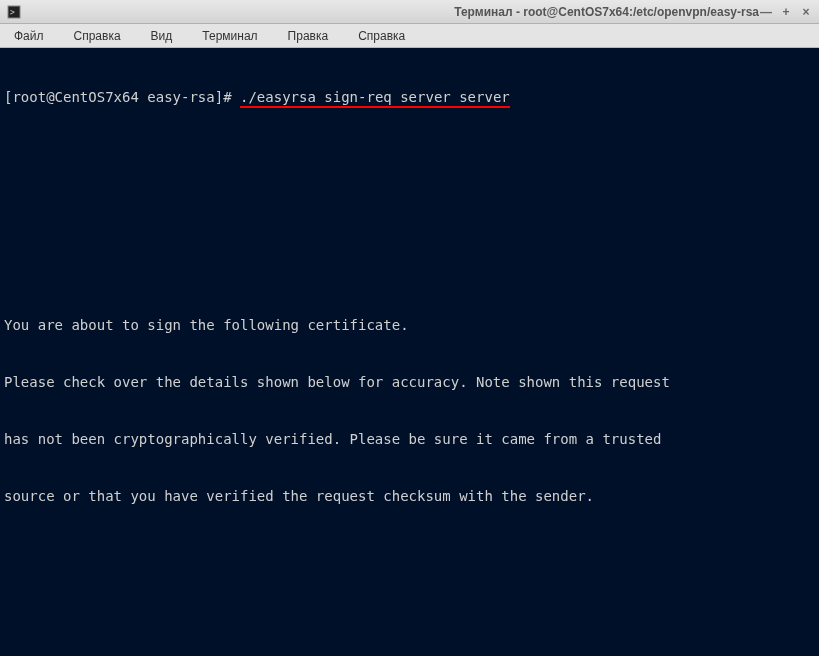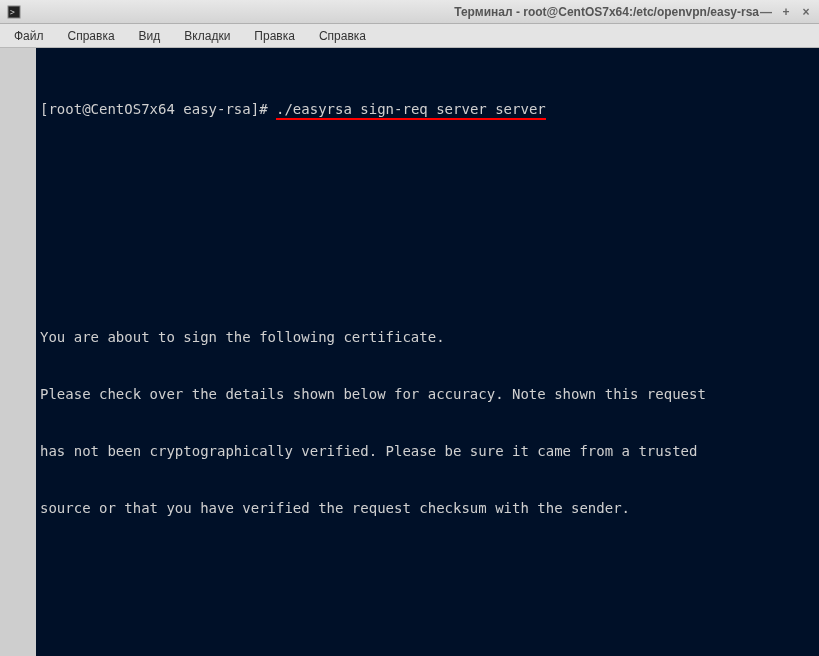--- a/index.html
+++ b/index.html
@@ -56,39 +56,38 @@
       font-weight: bold;
     }
     .menubar {
       height: 24px;
       background: #e4e4e4;
       border-bottom: 1px solid #b8b8b8;
       display: flex;
       align-items: center;
       padding: 0 6px;
       font-size: 12px;
-      gap: 8px;
+      gap: 14px;
     }
     .menu-item {
       padding: 2px 8px;
       color: #333;
       cursor: pointer;
     }
     .terminal {
       flex: 1;
       background: #001028;
       color: #d0d0d0;
       font-family: 'DejaVu Sans Mono', 'Liberation Mono', monospace;
       font-size: 14px;
       line-height: 19px;
-      padding: 14px 4px;
+      padding: 2px 4px;
       overflow: hidden;
       white-space: pre;
       position: relative;
-      margin-left: 36px;
     }
     .term-line {
       white-space: pre-wrap;
       word-break: break-all;
     }
     .ul-red {
       border-bottom: 2px solid #ff0000;
       padding-bottom: 1px;
     }
     .blank { height: 19px; }
@@ -109,21 +108,21 @@
       <div class="win-btn">—</div>
       <div class="win-btn">+</div>
       <div class="win-btn">×</div>
     </div>
   </div>
 
   <div class="menubar">
     <div class="menu-item">Файл</div>
     <div class="menu-item">Справка</div>
     <div class="menu-item">Вид</div>
-    <div class="menu-item">Вкладки</div>
+    <div class="menu-item">Терминал</div>
     <div class="menu-item">Правка</div>
     <div class="menu-item">Справка</div>
   </div>
 
   <div class="terminal">
     <div class="term-line"><span>[root@CentOS7x64 easy-rsa]# </span><span class="ul-red">./easyrsa sign-req server server</span></div>
     <div class="blank"></div>
     <div class="blank"></div>
     <div class="blank"></div>
     <div class="term-line">You are about to sign the following certificate.</div>

